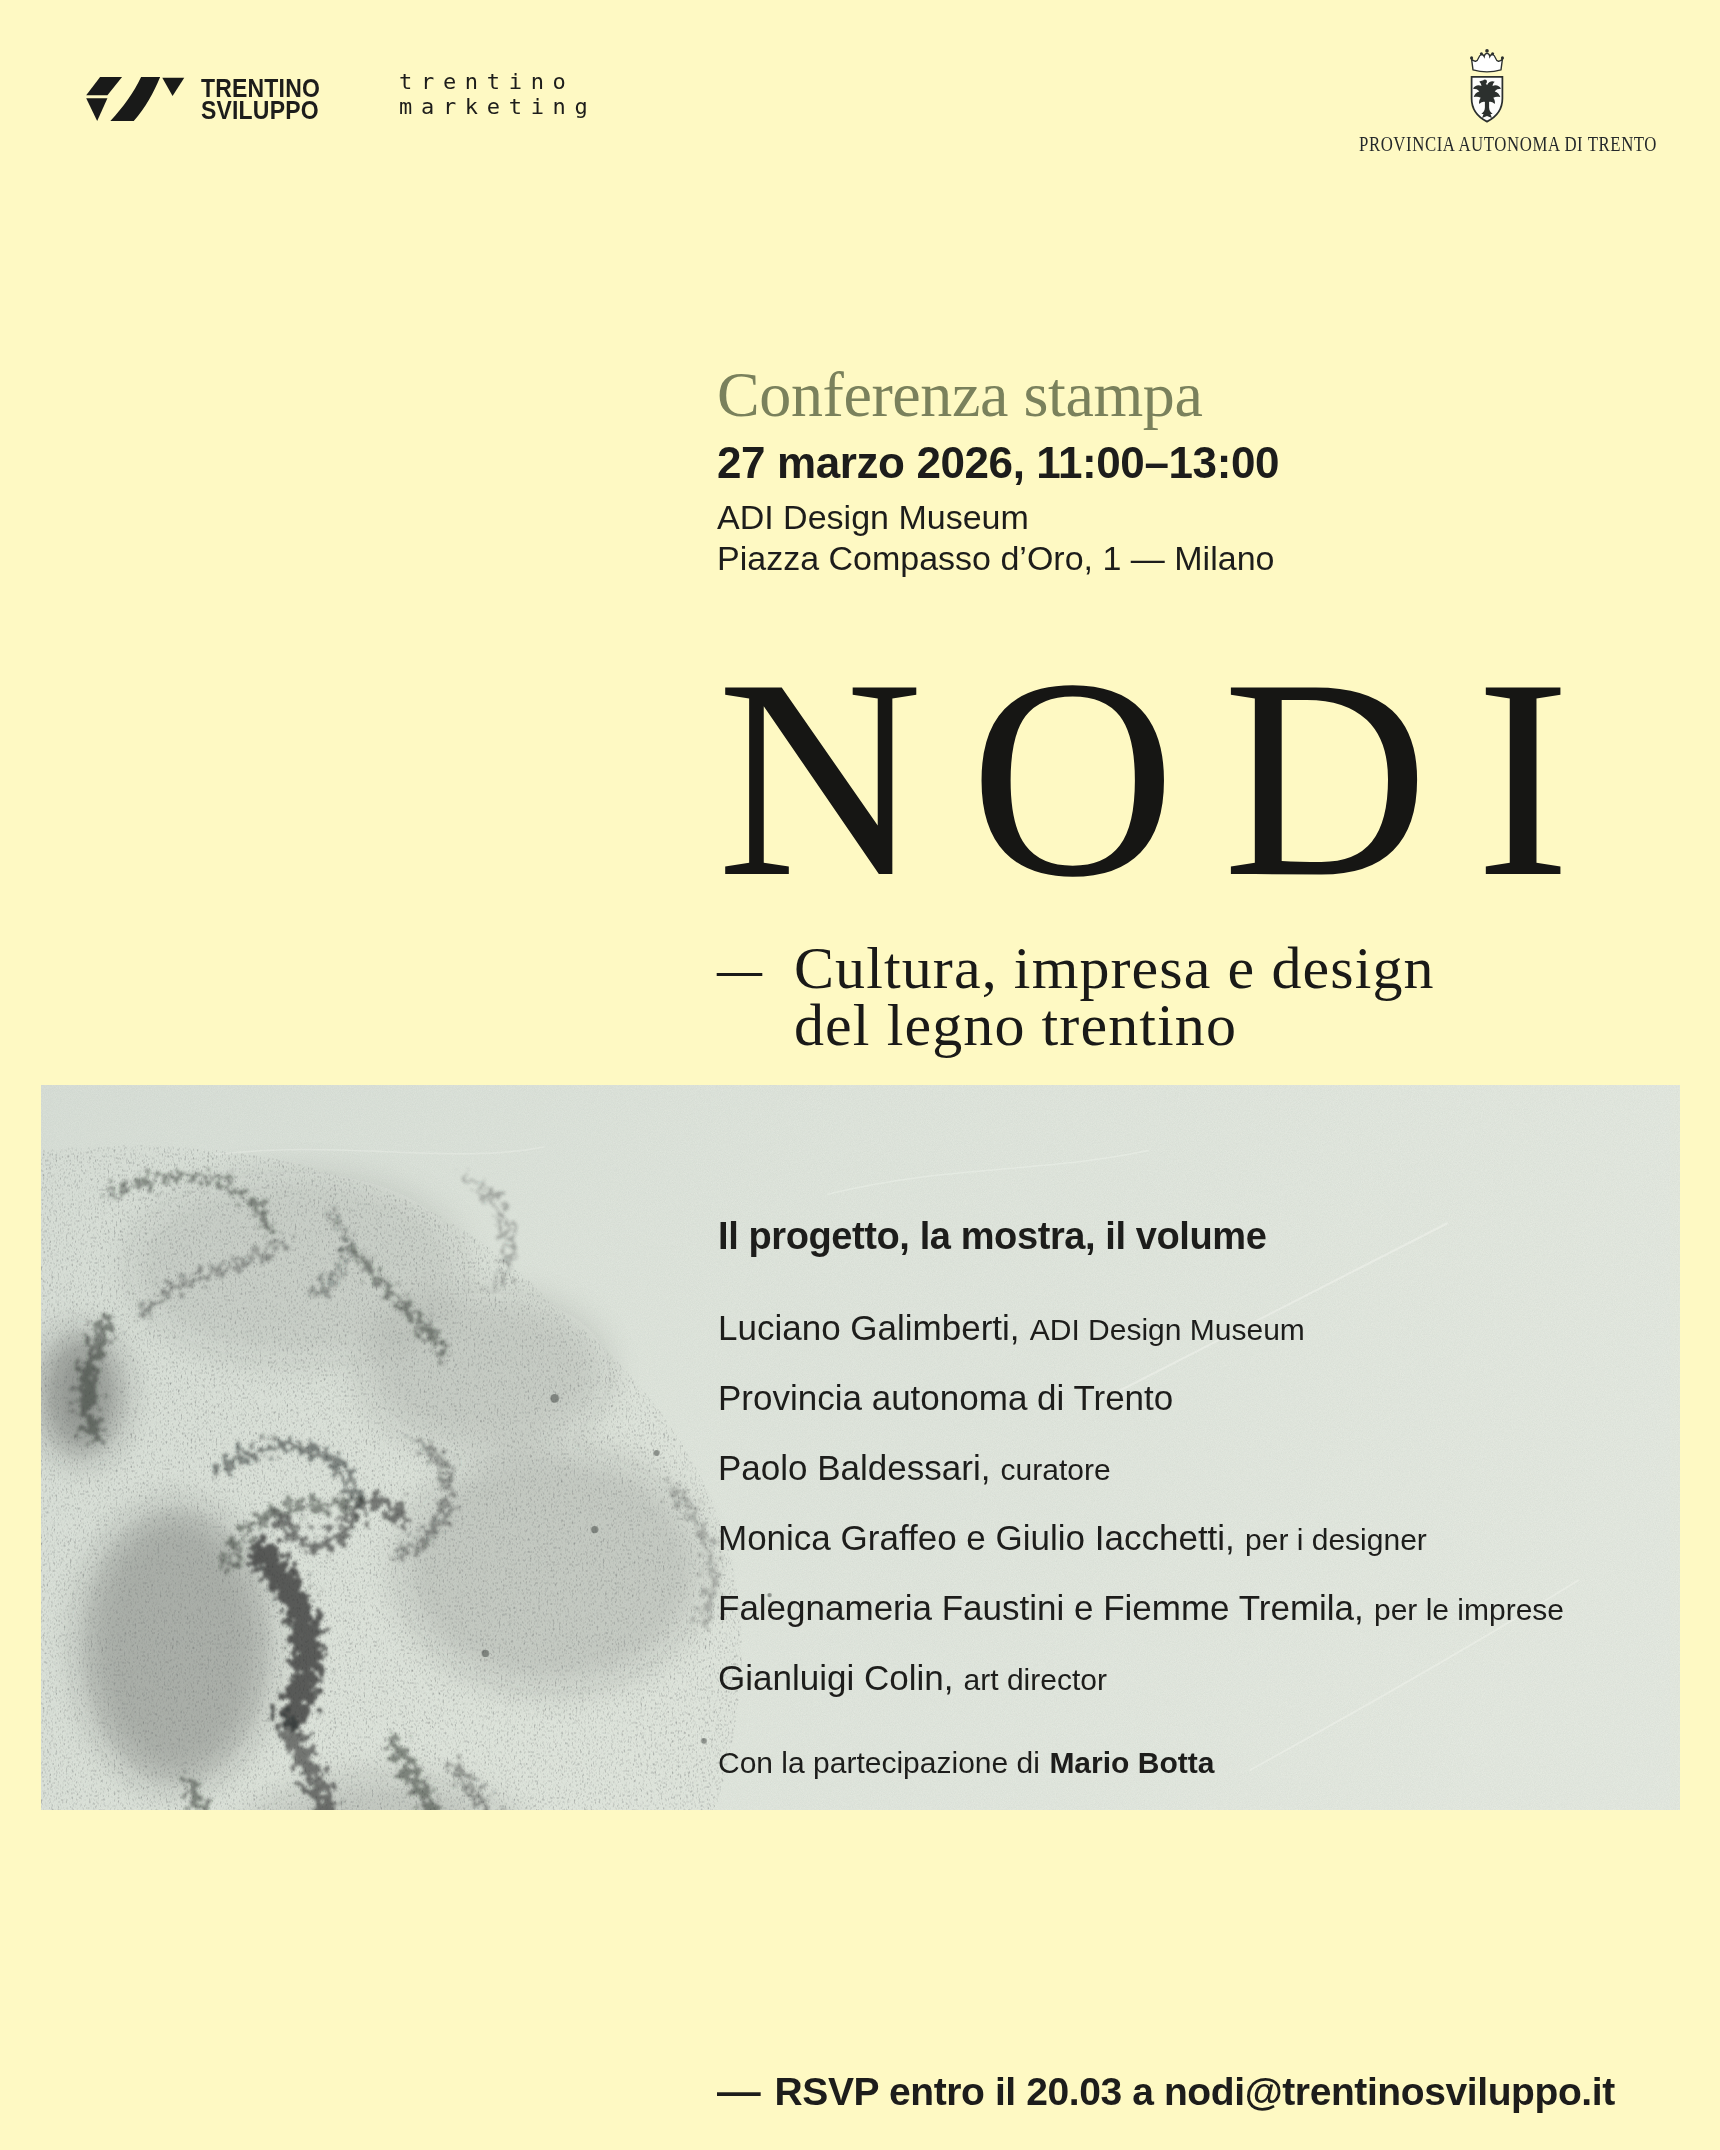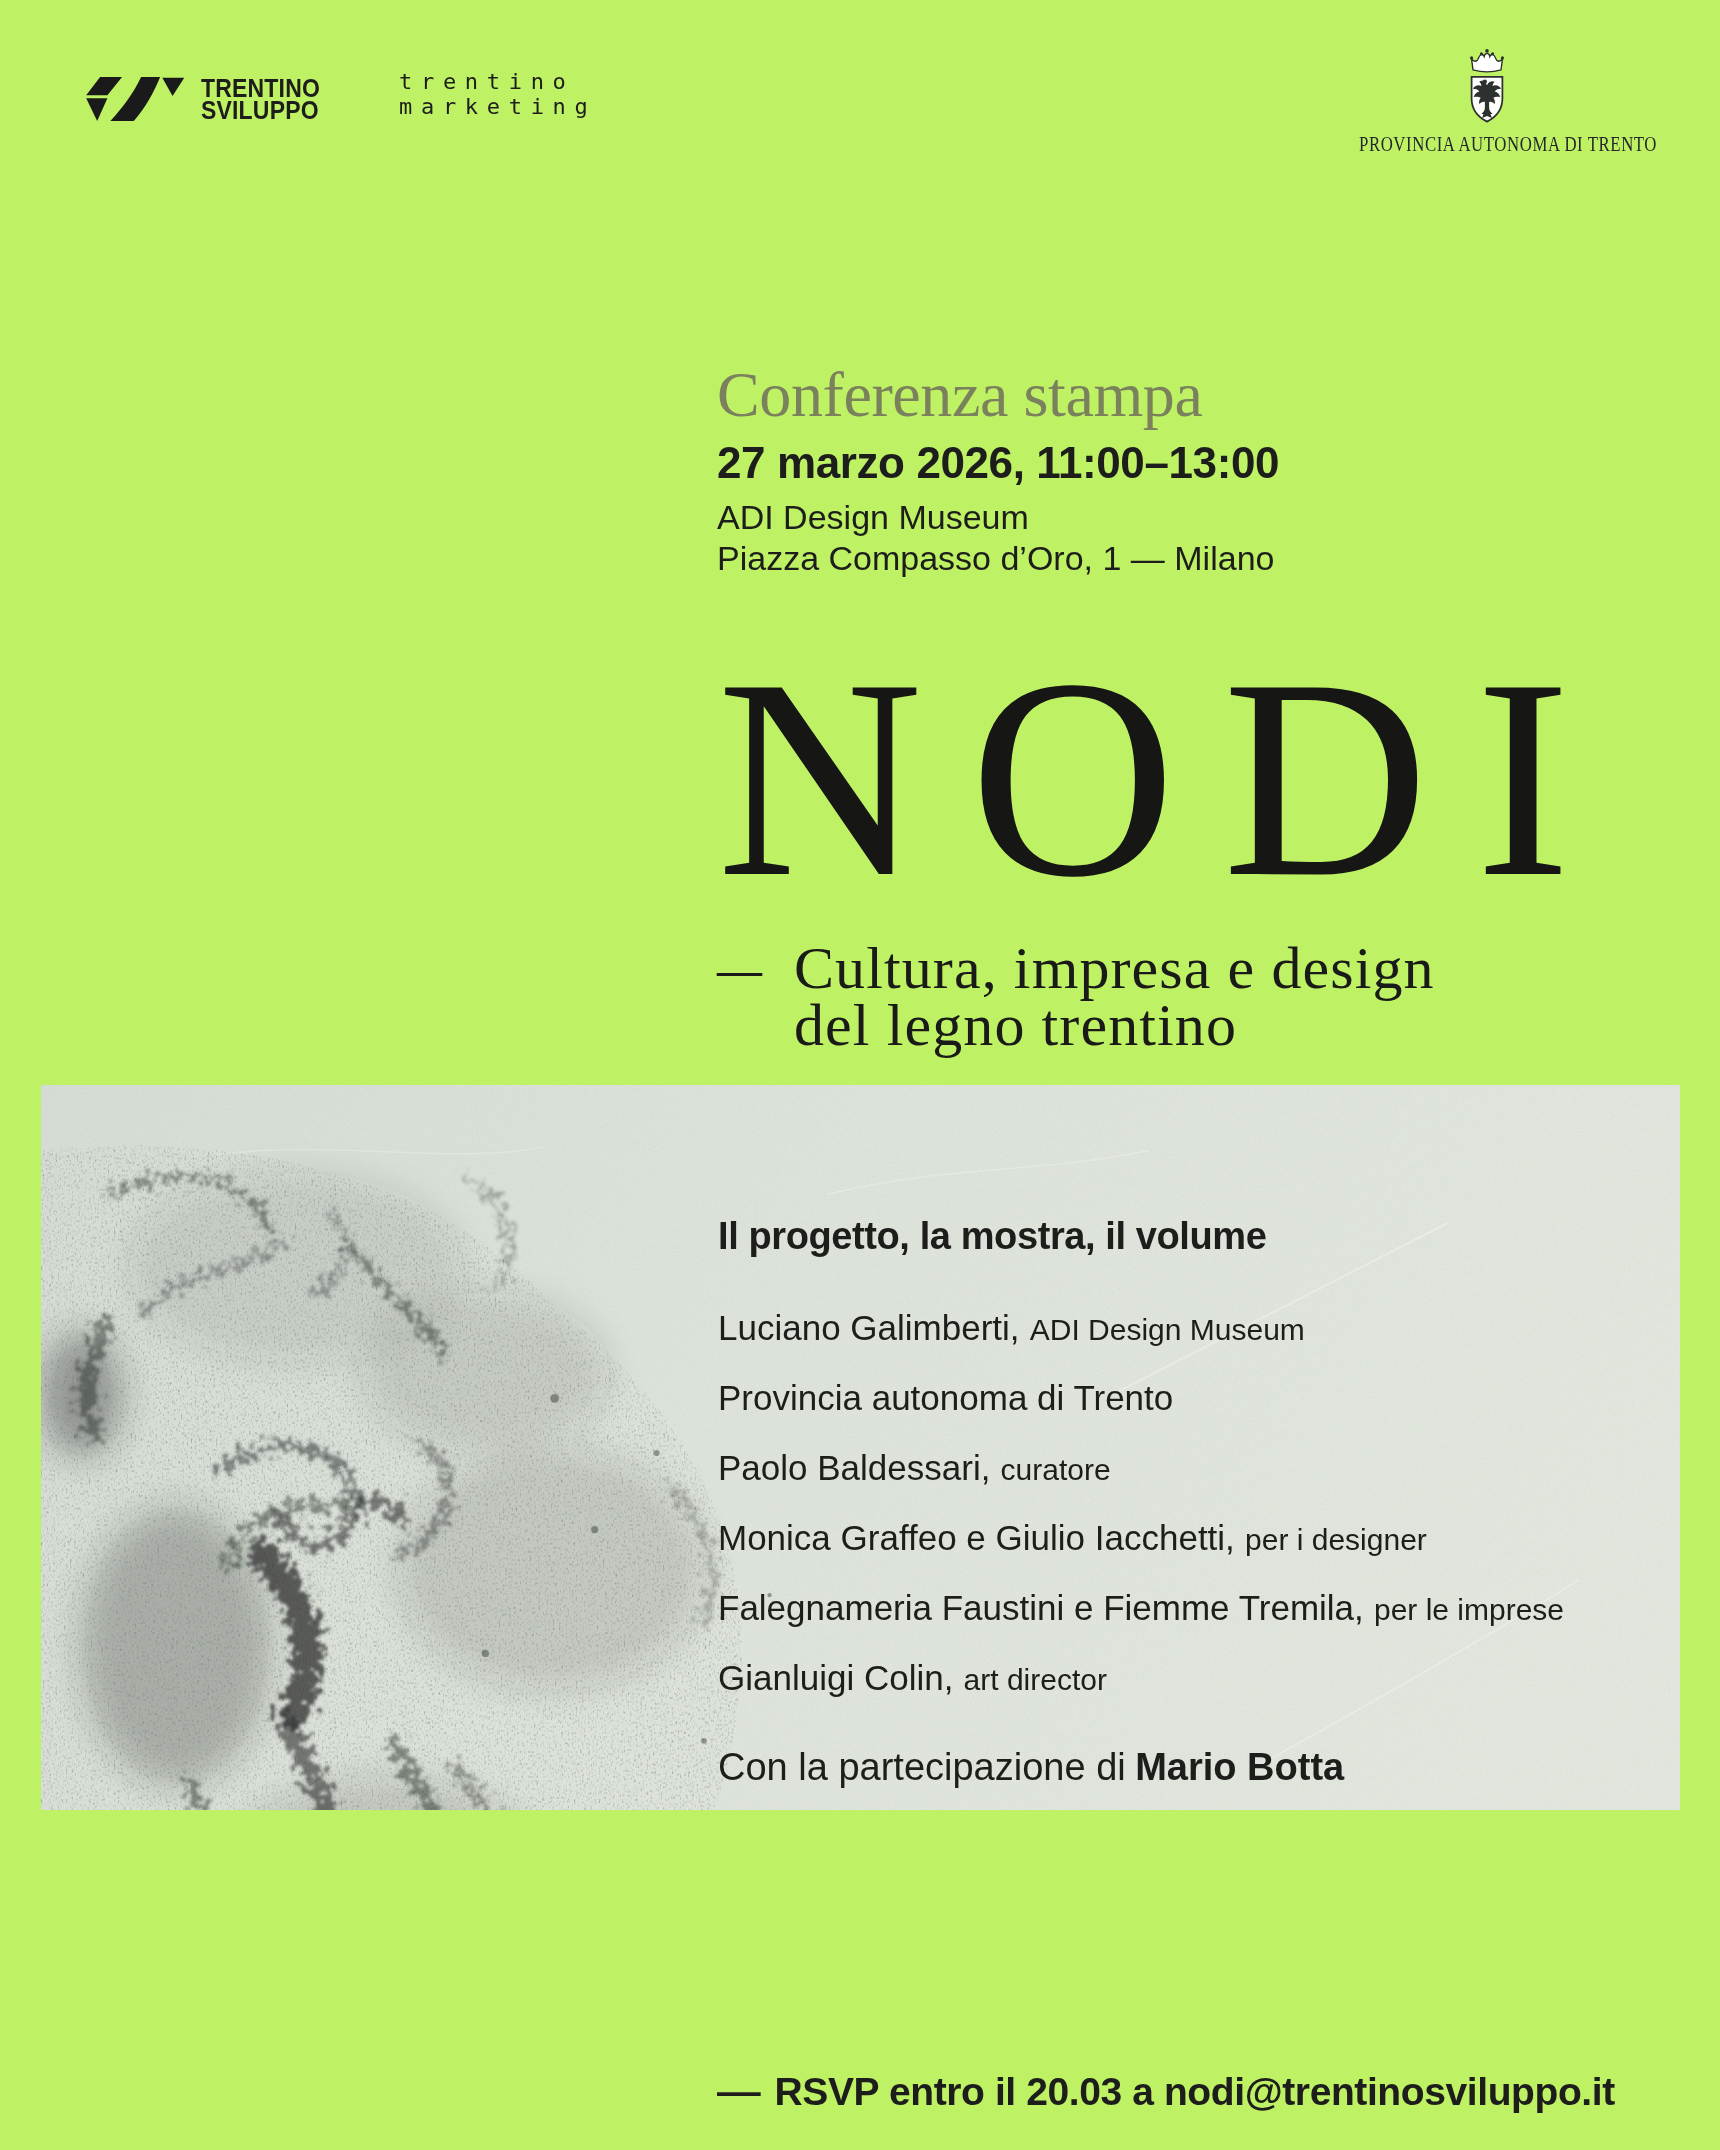--- a/index.html
+++ b/index.html
@@ -1,16 +1,16 @@
 <!DOCTYPE html>
 <html style="font-size:11.7px"><head>
 <meta charset="utf-8">
 <style>
   html,body{margin:0;padding:0;background:#ffffff;}
-  .page{position:relative;width:1720px;height:2151px;background:#bef264;overflow:hidden;
+  .page{position:relative;width:1720px;height:2151px;background:#fef9c3;overflow:hidden;
         font-family:"Liberation Sans",sans-serif;color:#1d1d1b;}
 
   
   .ts-logo{position:absolute;left:84px;top:75px;display:flex;gap:16px;align-items:flex-start;}
   .ts-mark{width:101px;height:48px;display:block;}
   .ts-text{font-size:25px;font-weight:bold;line-height:22px;margin-top:2.2px;
            letter-spacing:0.2px;transform:scaleX(.92);transform-origin:left top;white-space:nowrap;}
   .tm-logo{position:absolute;left:399px;top:69px;font-family:"DejaVu Sans Mono",monospace;
            font-size:22px;line-height:25px;letter-spacing:8.7px;white-space:nowrap;}
   .pat{position:absolute;left:1327px;top:47px;width:320px;text-align:center;}
@@ -33,21 +33,21 @@
          font-size:60px;line-height:57px;letter-spacing:1.1px;color:#1a1a18;white-space:nowrap;}
 
   
   .texture{position:absolute;left:41px;top:1085px;width:1639px;height:725px;overflow:hidden;}
   .texture svg.art{position:absolute;left:0;top:0;width:1639px;height:940px;display:block;}
 
   .program{position:absolute;left:677px;top:130px;width:947px;}
   .program-heading{font-size:38px;font-weight:bold;letter-spacing:-0.4px;margin:0 0 36px 0;white-space:nowrap;}
   .speaker{font-size:35px;line-height:68px;white-space:nowrap;}
   .speaker .role{font-size:30px;margin-left:10.2px;}
-  .participation{margin-top:32px;font-size:38px;white-space:nowrap;}
+  .participation{margin-top:32px;font-size:30px;white-space:nowrap;}
   .participation .vip{font-weight:bold;margin-left:9.5px;}
 
   
   .rsvp{position:absolute;left:717px;top:2070px;display:flex;align-items:baseline;
         font-size:39px;font-weight:bold;letter-spacing:-0.4px;white-space:nowrap;}
   .rsvp-dash{display:inline-block;transform:scaleX(1.12);transform-origin:left bottom;margin-right:19px;}
 </style>
 </head>
 <body>
 

